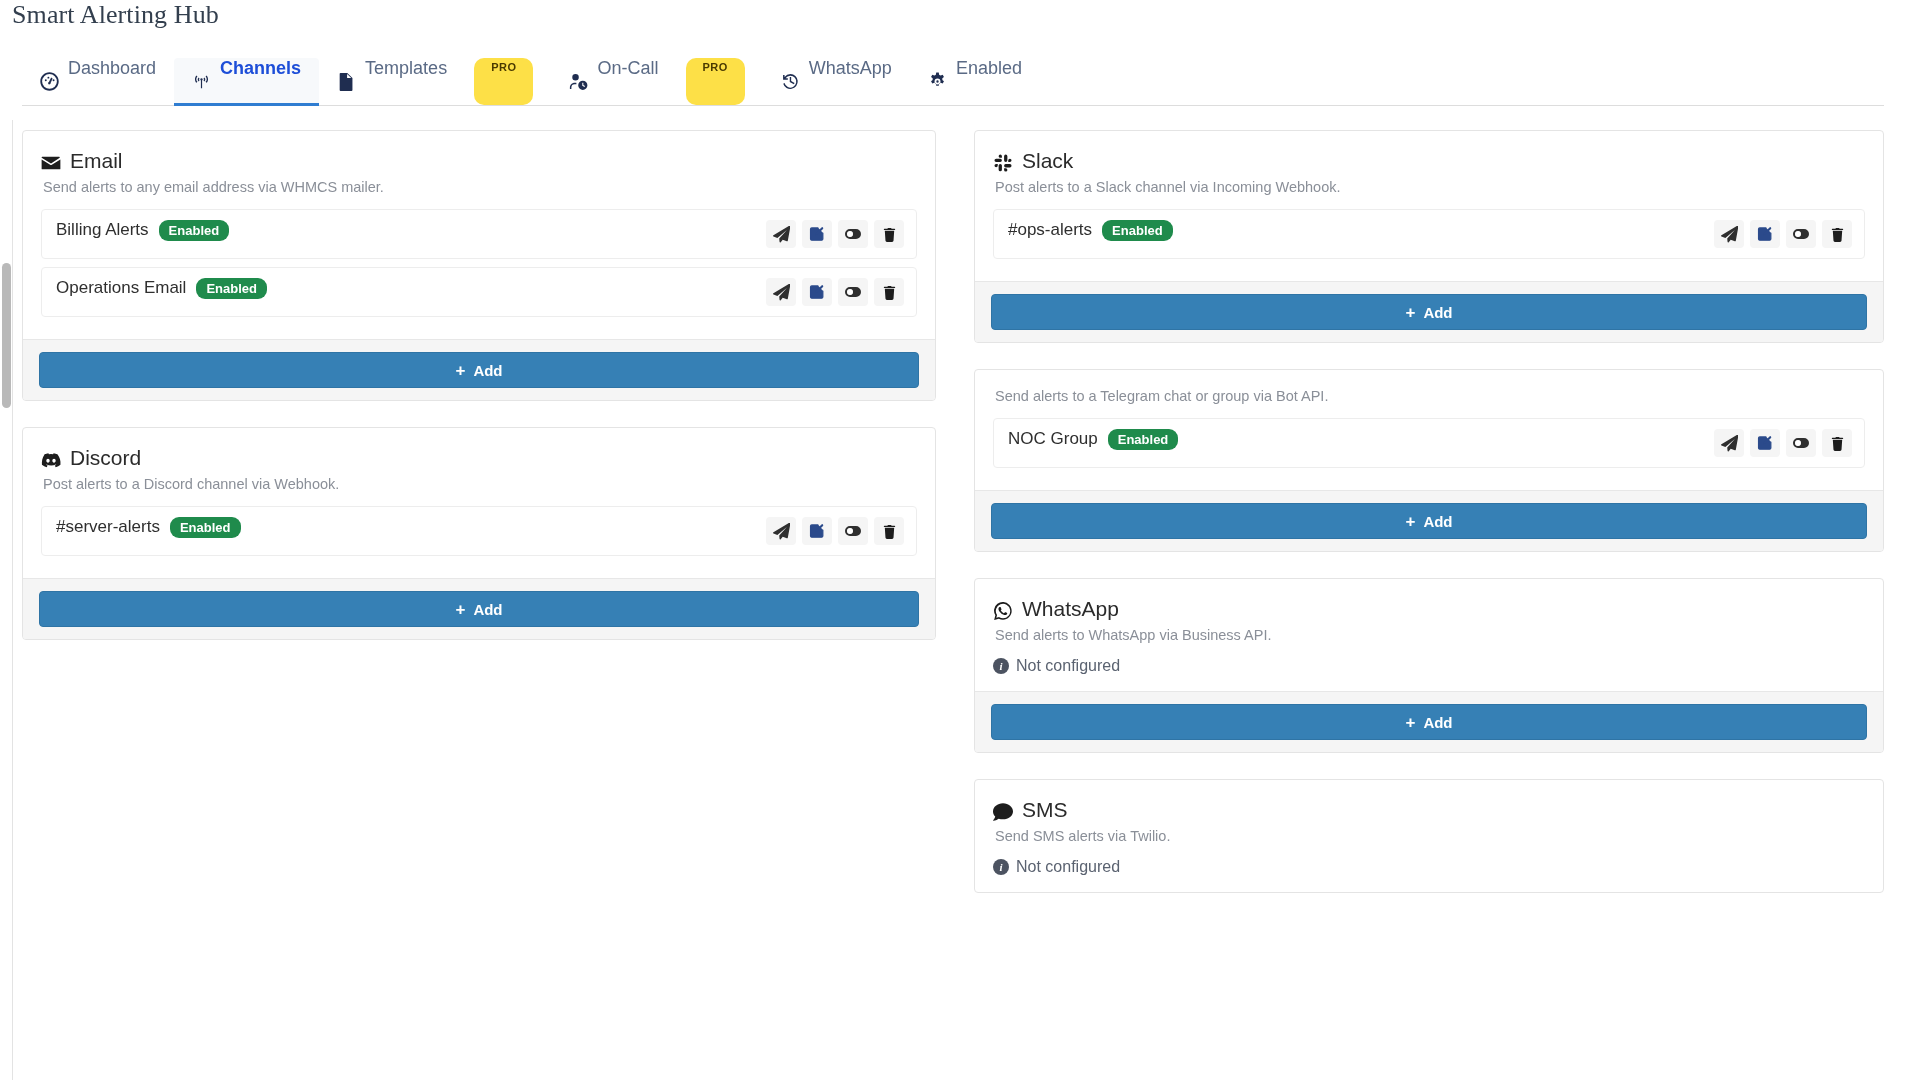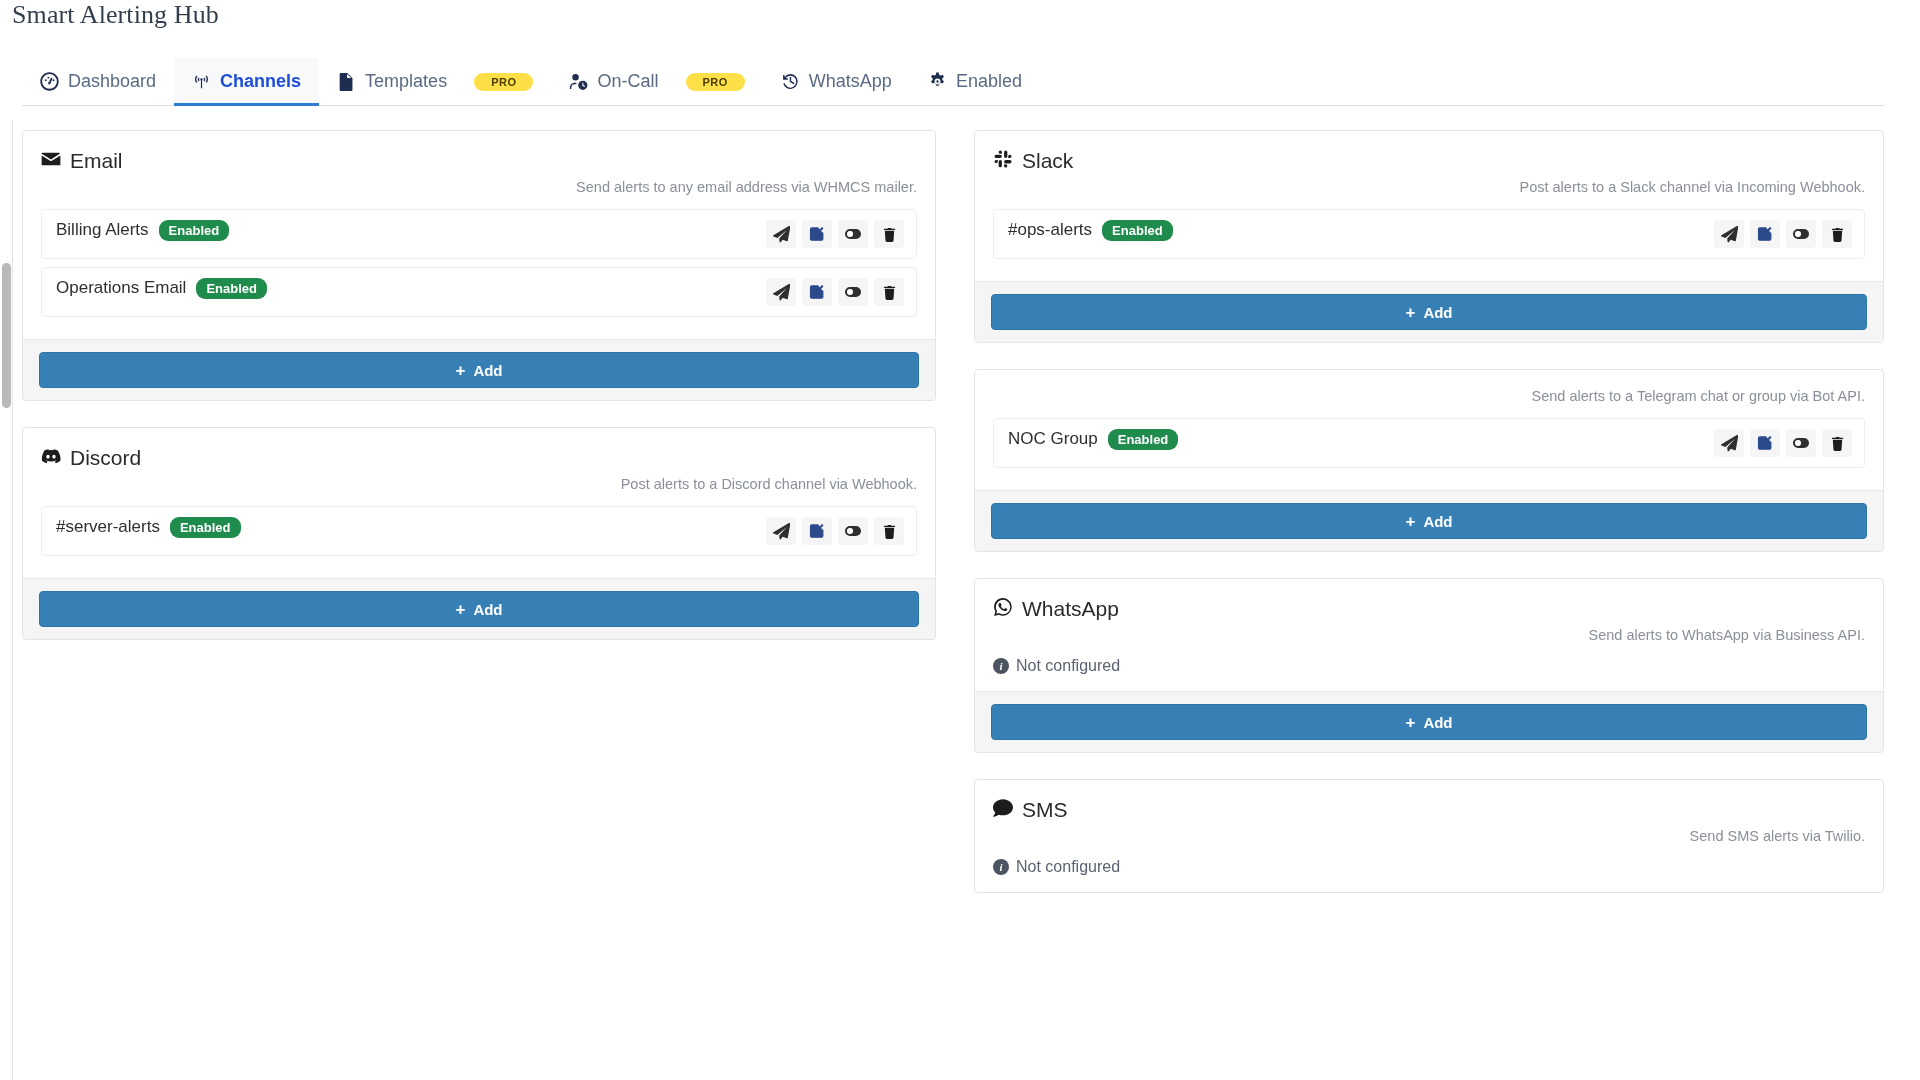--- a/index.html
+++ b/index.html
@@ -34,21 +34,21 @@
   }
 
   
   .tabs {
     position: absolute; left: 22px; top: 58px;
     width: 1862px; height: 48px;
     border-bottom: 1px solid #dddddd;
     display: flex; align-items: stretch;
   }
   .tab {
-    display: flex; align-items: center; gap: 9px;
+    display: flex; gap: 9px;
     padding: 0 18px; height: 47px;
     font-size: 18px; color: #5a6a85;
     cursor: pointer; position: relative;
     white-space: nowrap;
   }
   .tab .ico { display:flex; align-items:center; color:#1f2d50; }
   .tab.active {
     background: #f7f9fb; color: #1d4ed8; font-weight: 700;
     border-top-left-radius: 4px; border-top-right-radius: 4px;
   }
@@ -68,27 +68,27 @@
 
   .card {
     background: #ffffff;
     border: 1px solid #e4e4e4;
     border-radius: 4px;
     margin-bottom: 26px;
     overflow: hidden;
   }
   .card-body { padding: 18px 18px 14px 18px; }
   .card-head {
-    display: flex; align-items: flex-start; gap: 9px;
+    display: flex; align-items: flex-end; gap: 9px;
     font-size: 21px; color: #2b2b2b; font-weight: 400;
     margin-bottom: 6px;
   }
   .card-head .brand { display:flex; align-items:center; }
   .card-desc {
-    font-size: 14.5px; color: #8a8f98; margin: 0 0 14px 2px; text-align: right;
+    font-size: 14.5px; color: #8a8f98; margin: 0 0 14px 2px;
   }
 
   .chan-row {
     display: flex; align-items: flex-start;
     border: 1px solid #ededed; border-radius: 4px;
     background: #fff;
     padding: 10px 12px 10px 14px;
     margin-bottom: 8px;
     min-height: 46px;
   }

